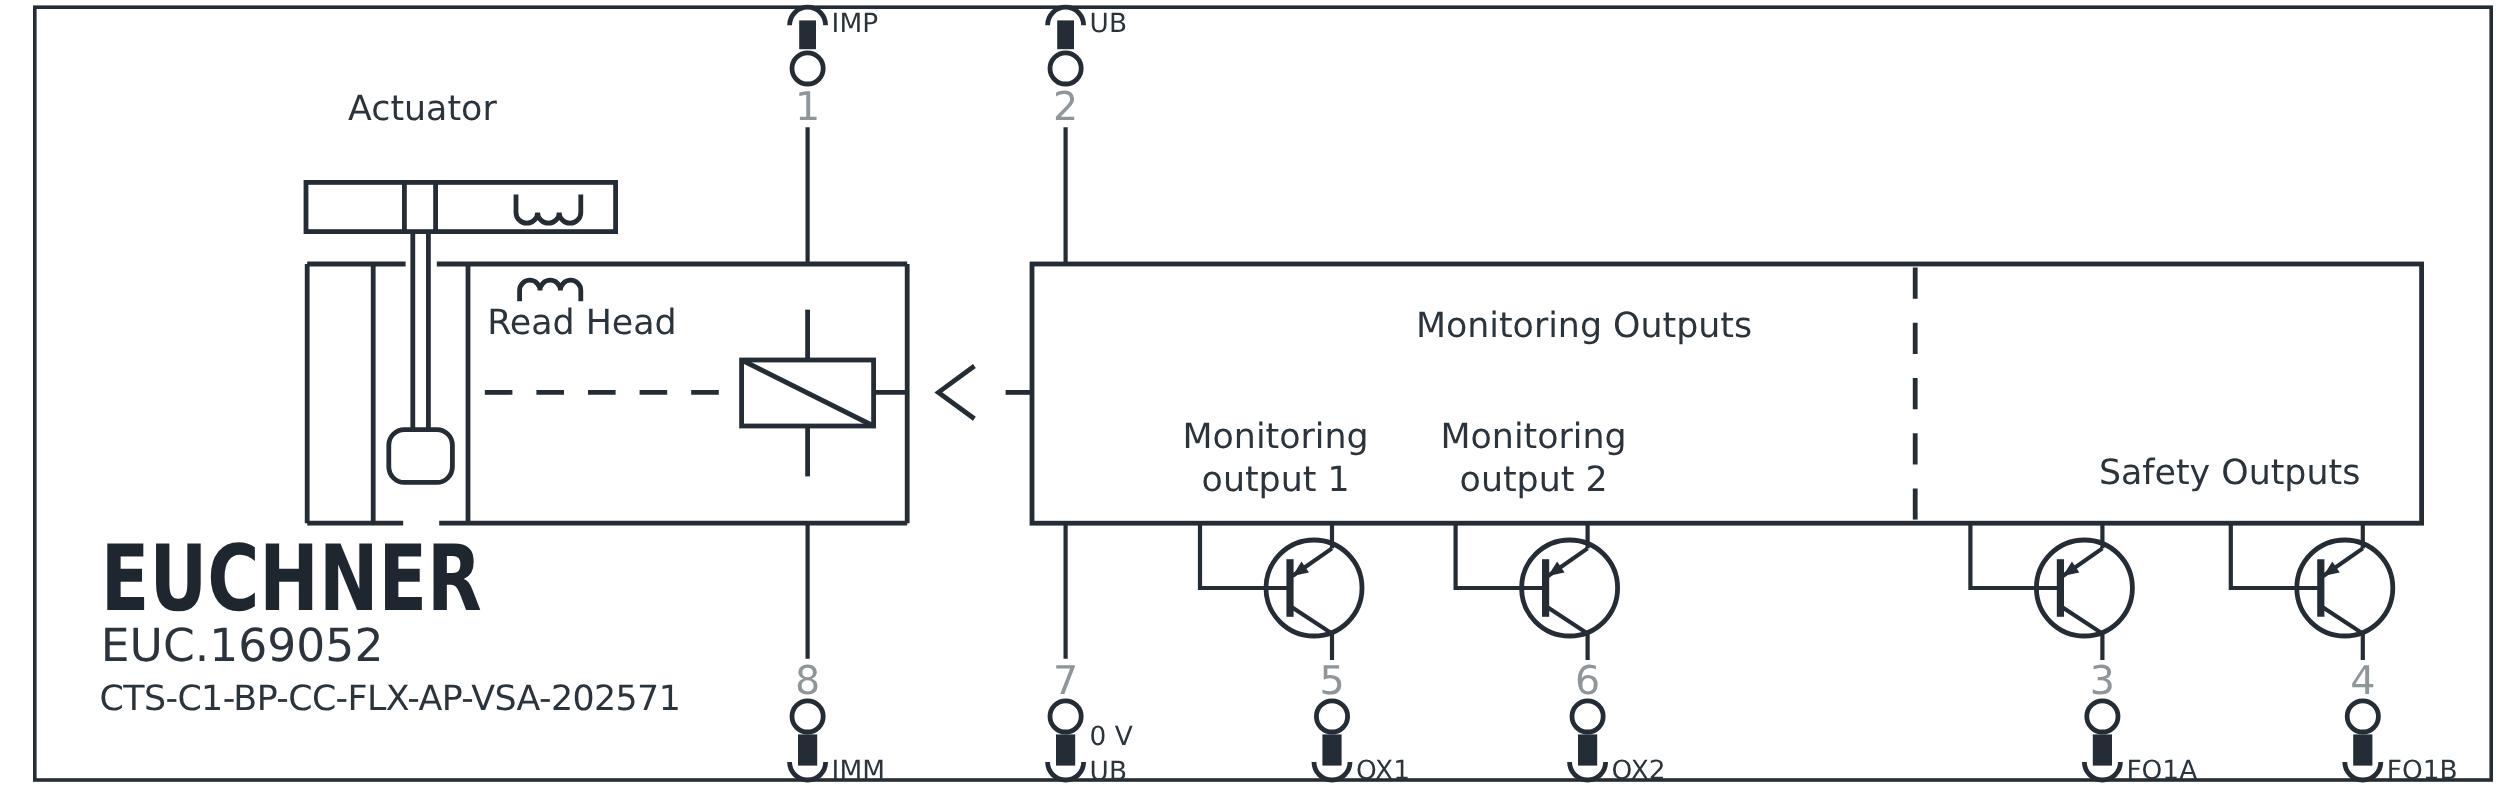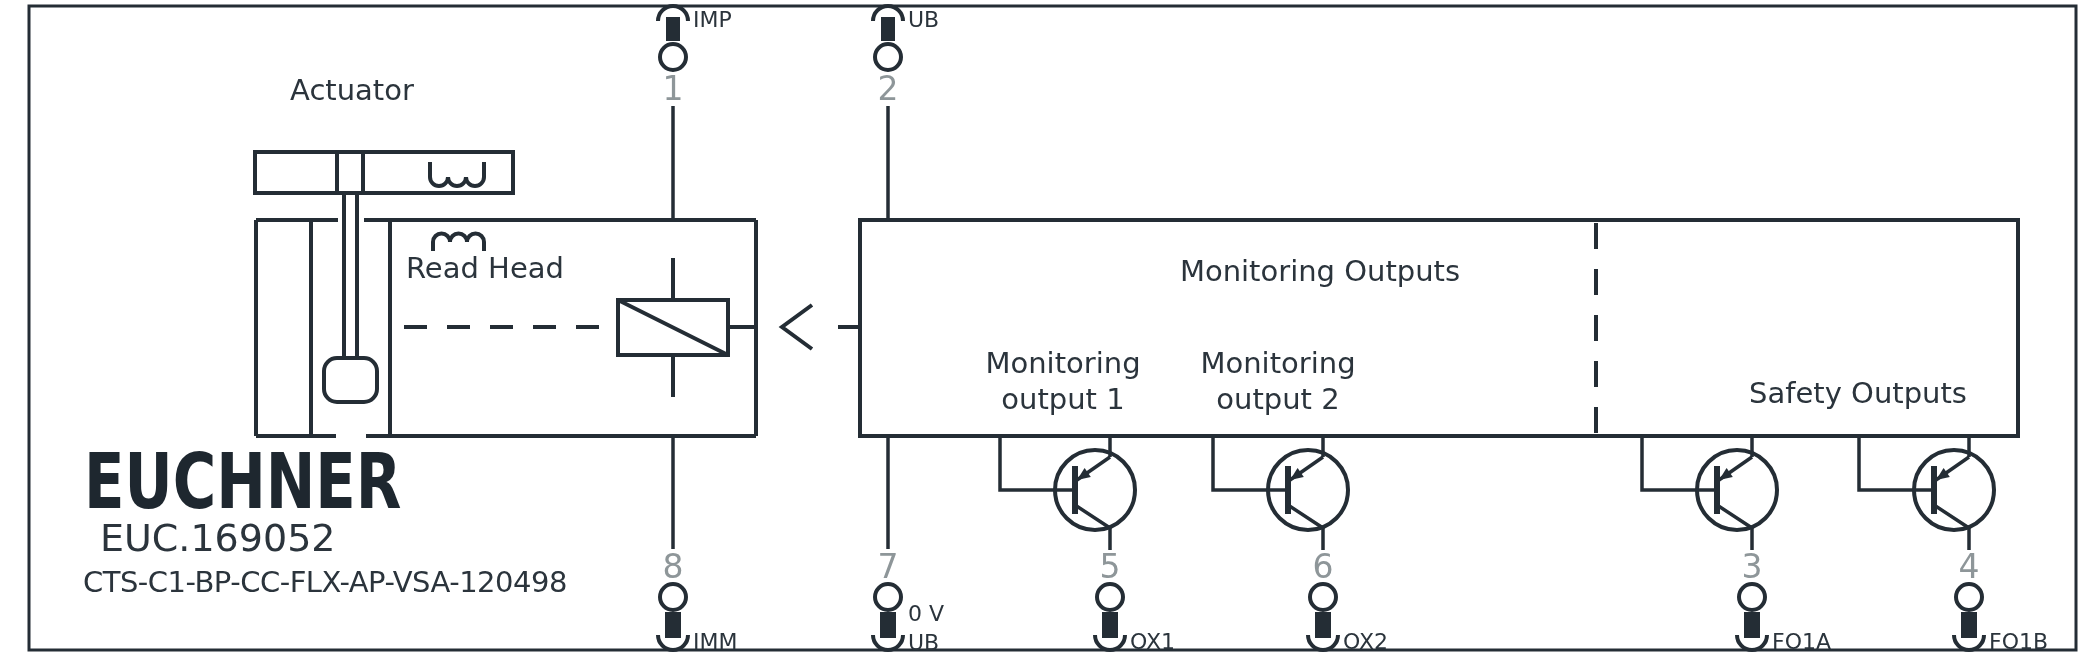--- a/index.html
+++ b/index.html
@@ -32,21 +32,21 @@
   .t-lbl{font-size:29px;fill:var(--text);}
   .t-mid{text-anchor:middle;}
   .logo-line1{
     position:absolute;left:84px;top:444px;
     font-size:76px;font-weight:900;letter-spacing:0px;
     color:var(--logo);transform:scaleX(.78);transform-origin:left top;
     white-space:nowrap;line-height:1;
   }
   .logo-line2{
     position:absolute;left:84px;top:519px;
-    font-size:38px;color:var(--text);line-height:1;white-space:nowrap;margin-left:16px;
+    font-size:38px;color:var(--text);line-height:1;white-space:nowrap;
   }
   .logo-line3{
     position:absolute;left:83px;top:568px;
     font-size:29px;letter-spacing:-0.5px;color:var(--text);line-height:1;white-space:nowrap;
   }
 </style>
 </head>
 <body>
 
 <div id="stage">
@@ -175,15 +175,15 @@
     <text class="t-lbl t-mid" x="1320" y="281">Monitoring Outputs</text>
     <text class="t-lbl t-mid" x="1063" y="373">Monitoring</text>
     <text class="t-lbl t-mid" x="1063" y="409">output 1</text>
     <text class="t-lbl t-mid" x="1278" y="373">Monitoring</text>
     <text class="t-lbl t-mid" x="1278" y="409">output 2</text>
     <text class="t-lbl t-mid" x="1858" y="403">Safety Outputs</text>
   </svg>
 
   <div class="logo-line1">EUCHNER</div>
   <div class="logo-line2">EUC.169052</div>
-  <div class="logo-line3">CTS-C1-BP-CC-FLX-AP-VSA-120498</div>
+  <div class="logo-line3">CTS-C1-BP-CC-FLX-AP-VSA-202571</div>
 
 </div>
 
 </body></html>

